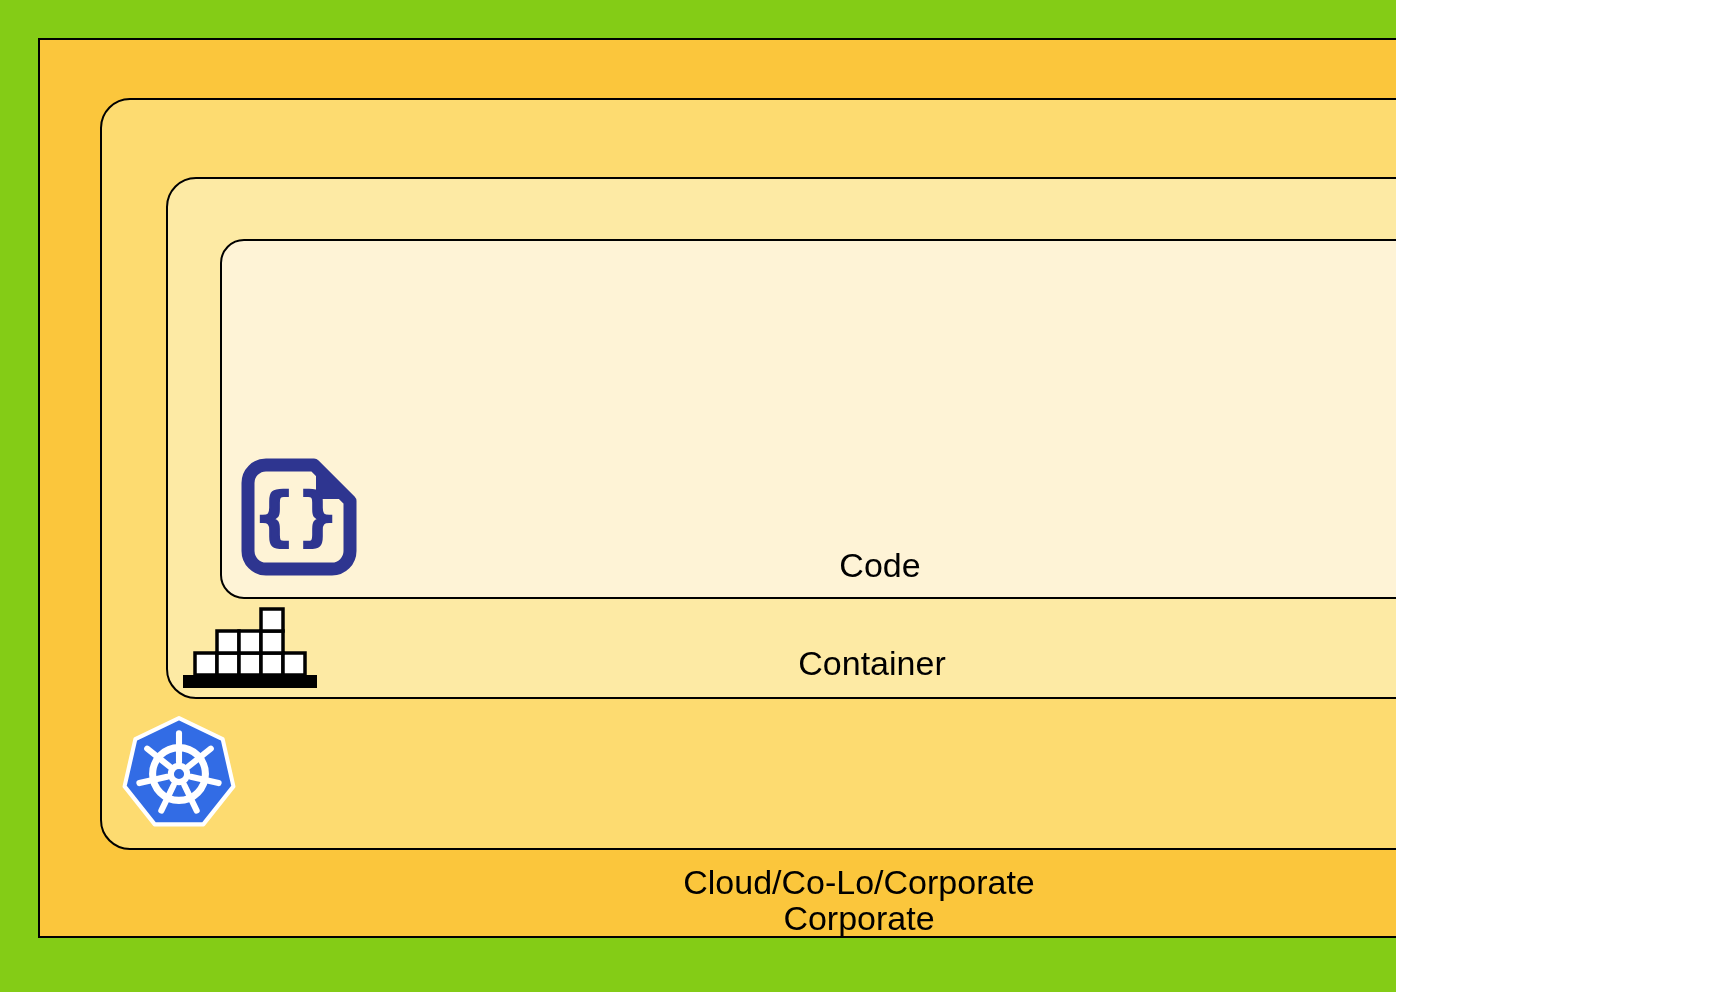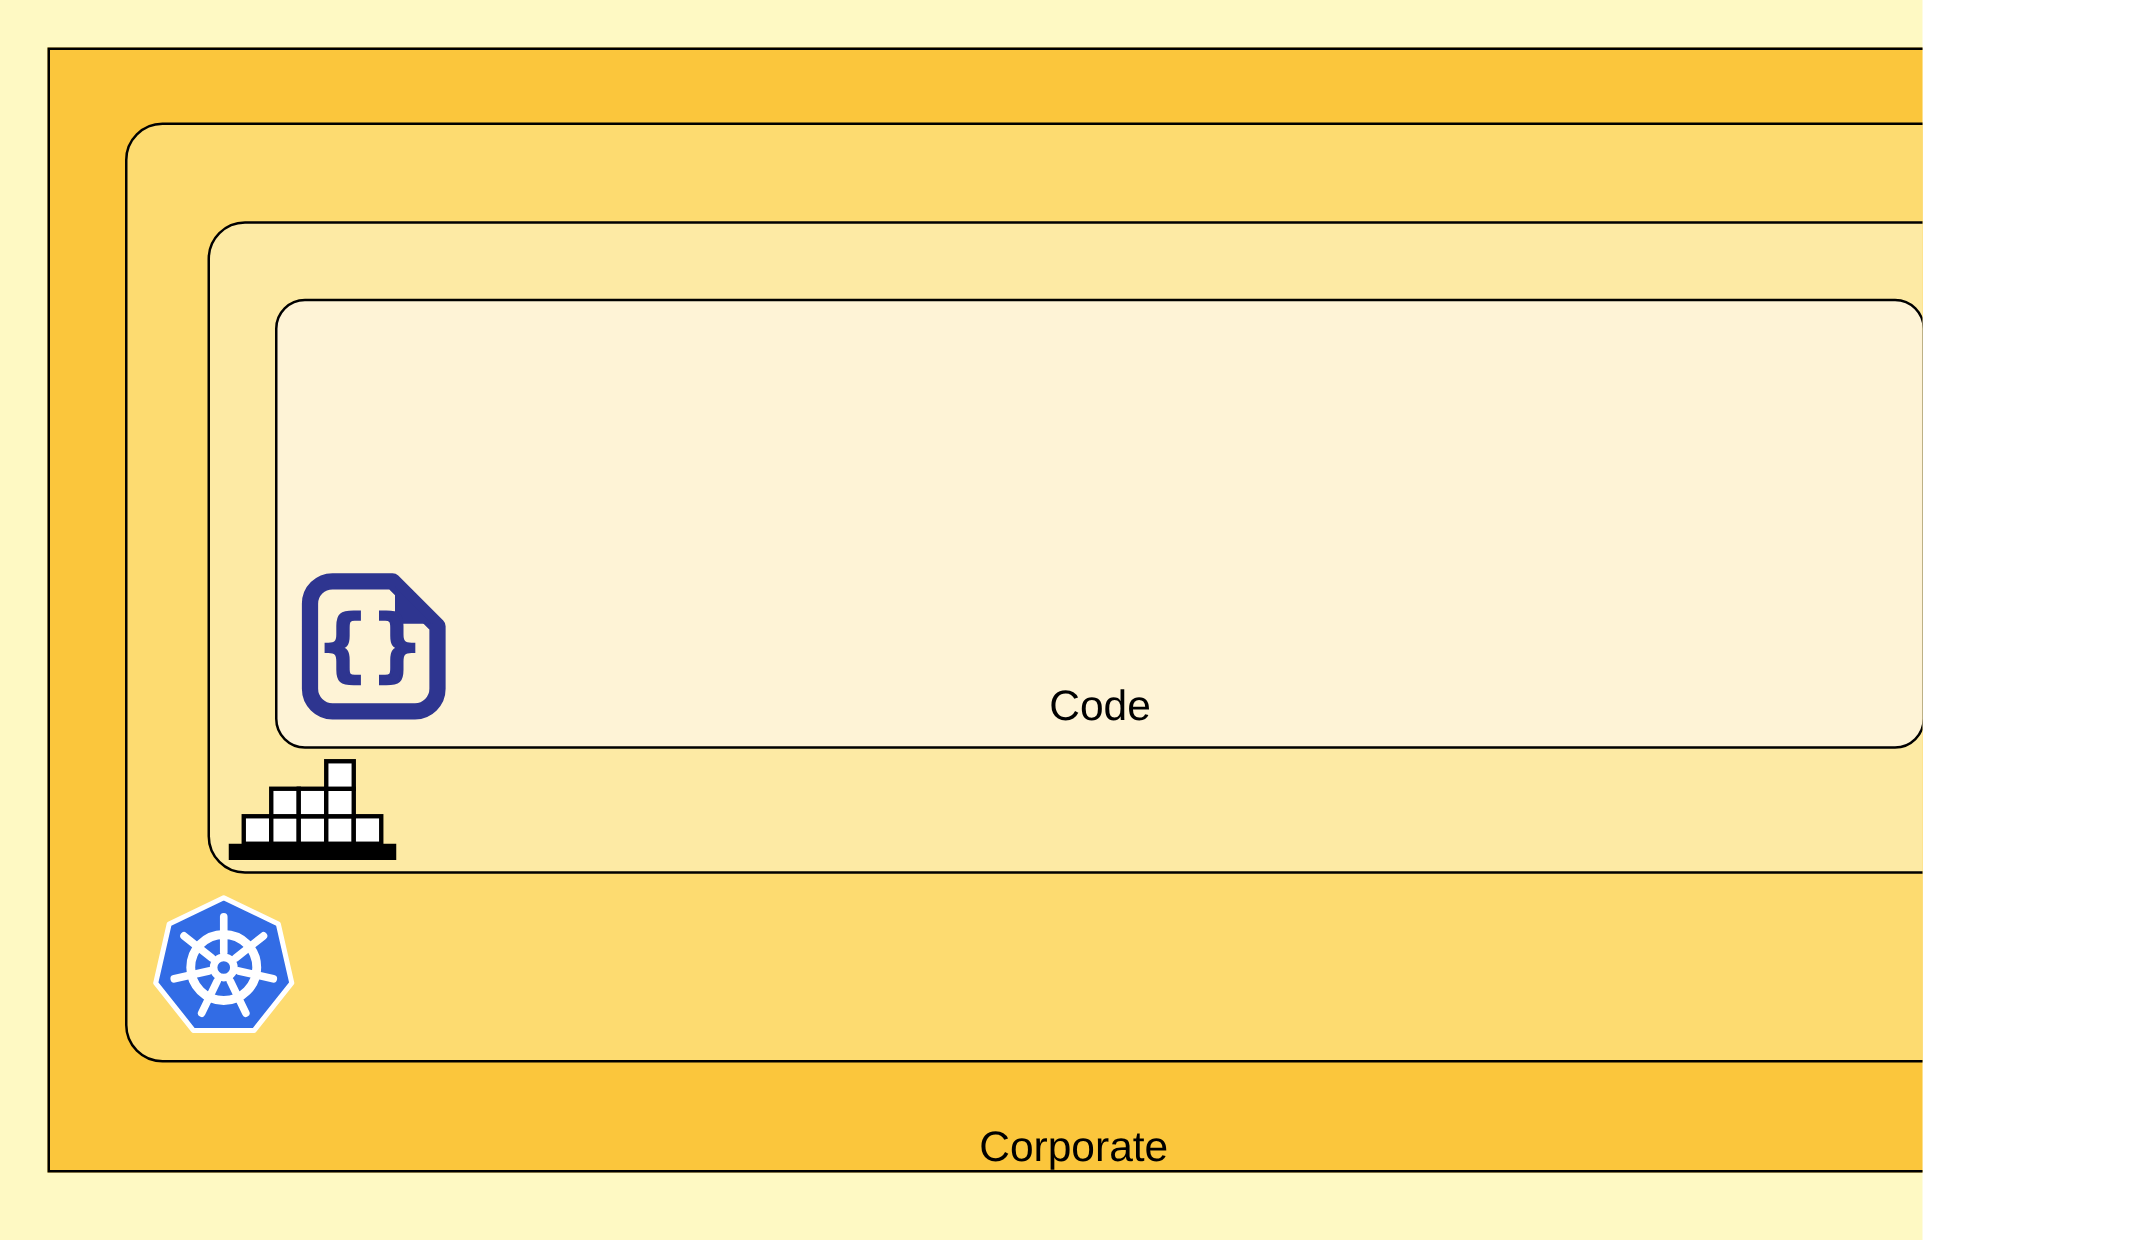--- a/index.html
+++ b/index.html
@@ -3,23 +3,23 @@
 <meta charset="utf-8">
 <style>
   html, body {
     margin: 0;
     padding: 0;
     background: #FFFFFF;
     font-family: "Liberation Sans", sans-serif;
   }
   .canvas {
     position: relative;
-    width: 1538px;
+    width: 1396px;
     height: 992px;
-    background: #fef9c3;
+    background: #84cc16;
     overflow: hidden;
   }
   .layer {
     position: absolute;
     border: 2px solid #000000;
     box-sizing: border-box;
   }
   .layer-datacenter {
     left: 38px; top: 38px;
     width: 1642px; height: 900px;
@@ -85,25 +85,27 @@
   <div class="layer layer-datacenter">
 
     <div class="layer layer-cluster">
 
       <div class="layer layer-container">
 
         <div class="layer layer-code">
           <div class="layer-label code-label">Code</div>
         </div>
 
+        <div class="layer-label container-label">Container</div>
       </div>
 
     </div>
 
     <div class="layer-label datacenter-label">
+      <span style="display:block">Cloud/Co-Lo/Corporate</span>
       <span style="display:block">Corporate</span>
     </div>
   </div>
 
   <div class="icon-abs code-file-icon">
     <svg width="122" height="124" viewBox="0 0 122 124">
       <path d="M 28,10 L 76,10 L 112,46 L 112,96 A 18,18 0 0 1 94,114 L 28,114 A 18,18 0 0 1 10,96 L 10,28 A 18,18 0 0 1 28,10 Z" fill="none" stroke="#2E3590" stroke-width="13" stroke-linejoin="round"></path>
       <polygon points="78,14 108,44 78,44" fill="#2E3590"></polygon>
       <text class="brace-text" x="61" y="82" text-anchor="middle" letter-spacing="6" fill="#2E3590" stroke="#2E3590" stroke-width="2.5">{}</text>
     </svg>

